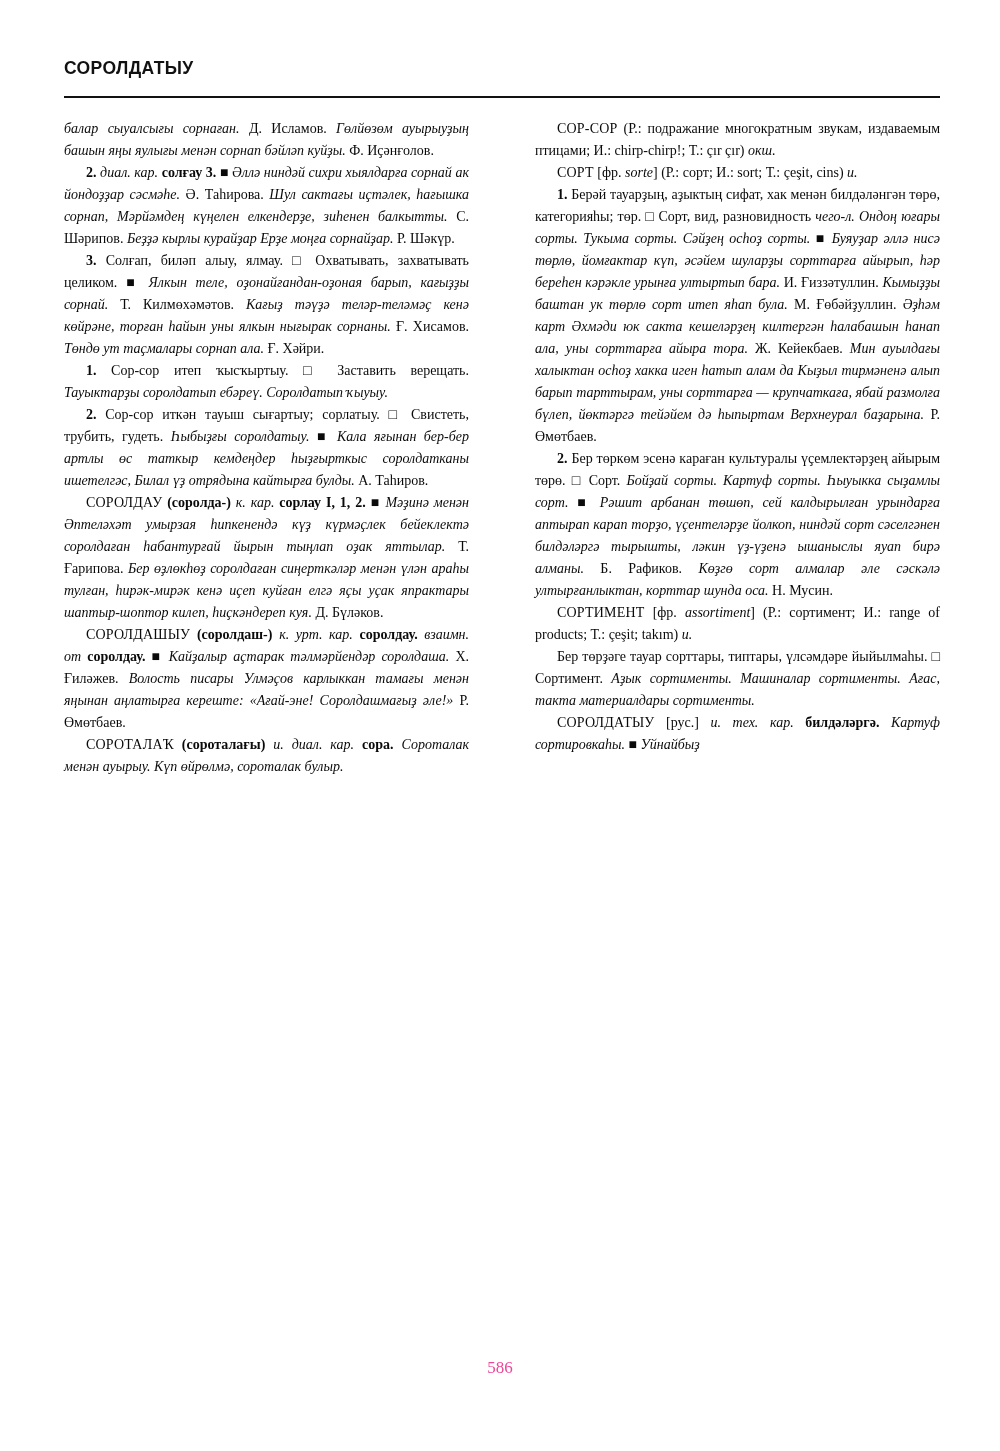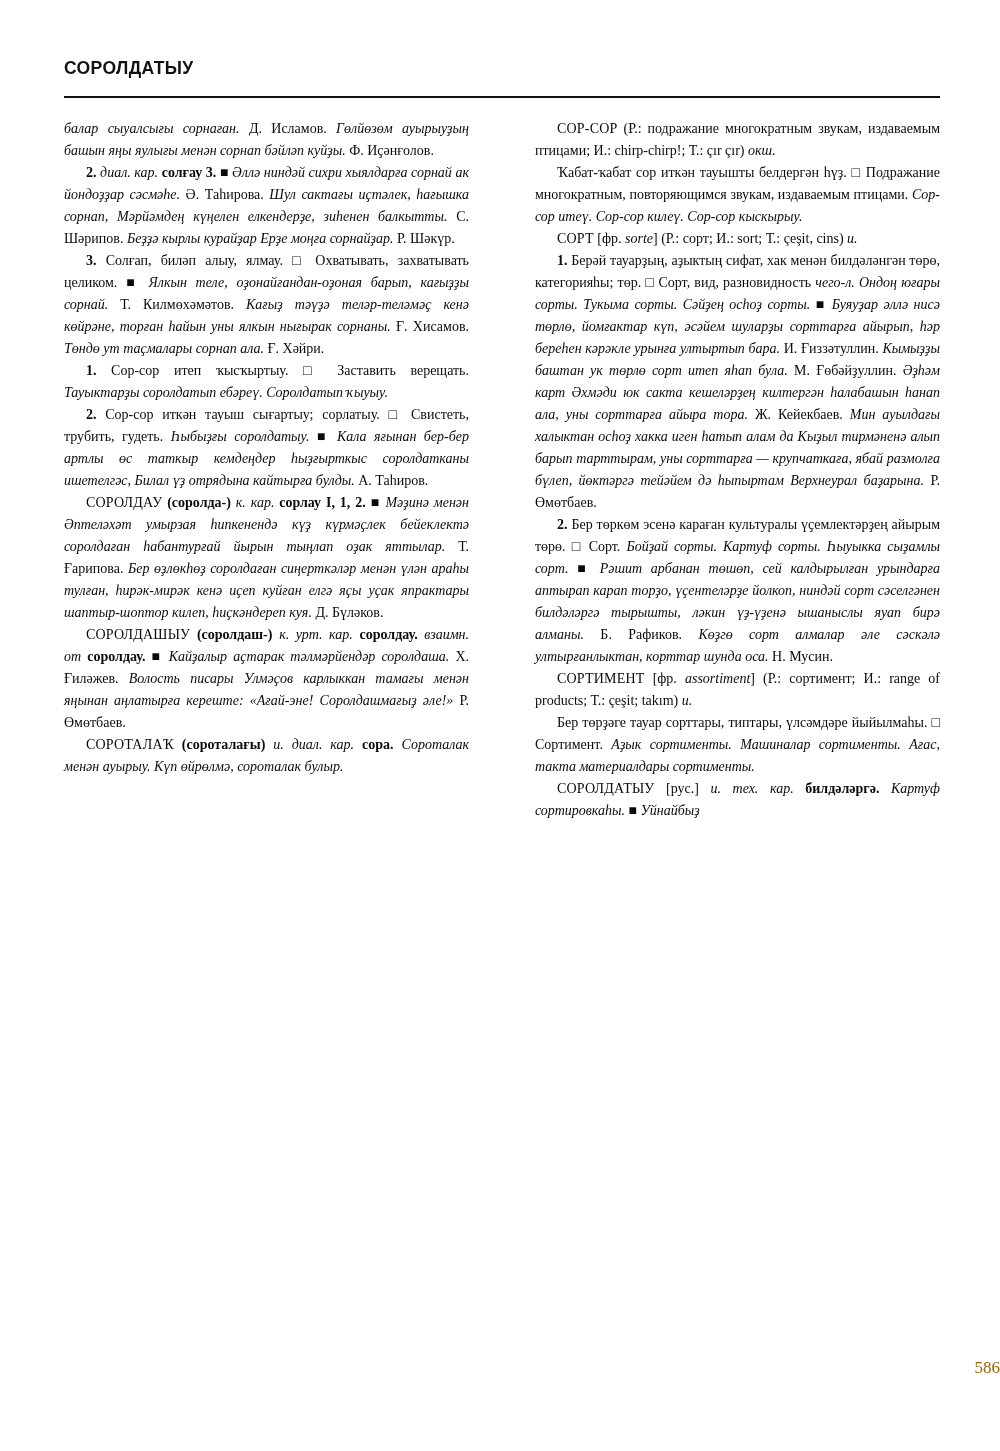--- a/index.html
+++ b/index.html
@@ -70,24 +70,24 @@
     font-weight: normal;
     font-style: normal;
     letter-spacing: 0.2px;
   }
   .marker { font-style: normal; }
   .folio {
     position: absolute;
     top: 1358px;
     left: 0;
     width: 1000px;
-    text-align: right;
+    text-align: center;
     font-size: 17px;
     font-family: "Liberation Serif", "DejaVu Serif", serif;
-    color: #a16207;
+    color: #ec4899;
   }
 </style>
 </head>
 <body>
 
 <div class="page">
 
   <div class="running-head">СОРОЛДАТЫУ</div>
   <div class="head-rule"></div>
 
@@ -108,21 +108,20 @@
 
       <p class="ind"><span class="hw">СОРОЛДАШЫУ</span> <span class="bd">(соролдаш-)</span> <span class="it">к. урт. кар.</span> <span class="bd">соролдау.</span> <span class="it">взаимн. от</span> <span class="bd">соролдау.</span> <span class="marker">■</span> <span class="it">Кайҙалыр аҫтарак тәлмәрйендәр соролдаша.</span> Х. Ғиләжев. <span class="it">Волость писары Улмәҫов карлыккан тамағы менән яңынан аңлатырға кереште: «Ағай-эне! Соролдашмағыҙ әле!»</span> Р. Өмөтбаев.</p>
 
       <p class="ind"><span class="hw">СОРОТАЛАҠ</span> <span class="bd">(сороталағы)</span> <span class="it">и. диал. кар.</span> <span class="bd">сора.</span> <span class="it">Сороталак менән ауырыу. Күп өйрөлмә, сороталак булыр.</span></p>
 
     </div>
 
     <div class="col">
 
       <p class="ind"><span class="hw">СОР-СОР</span> (Р.: подражание многократным звукам, издаваемым птицами; И.: chirp-chirp!; Т.: çır çır) <span class="it">окш.</span></p>
-      <p class="ind">Ҡабат-ҡабат сор иткән тауышты белдергән һүҙ. <span class="marker">□</span> Подражание многократным, повторяющимся звукам, издаваемым птицами. <span class="it">Сор-сор итеү. Сор-сор килеү. Сор-сор кыскырыу.</span></p>
 
       <p class="ind"><span class="hw">СОРТ</span> <span>[фр. <span class="it">sorte</span>]</span> (Р.: сорт; И.: sort; Т.: çeşit, cins) <span class="it">и.</span></p>
       <p class="ind"><span class="bd">1.</span> Берәй тауарҙың, аҙыктың сифат, хак менән билдәләнгән төрө, категорияһы; төр. <span class="marker">□</span> Сорт, вид, разновидность <span class="it">чего-л. Ондоң юғары сорты. Тукыма сорты. Сәйҙең осһоҙ сорты.</span> <span class="marker">■</span> <span class="it">Буяуҙар әллә нисә төрлө, йомғактар күп, әсәйем шуларҙы сорттарға айырып, һәр береһен кәрәкле урынға ултыртып бара.</span> И. Ғиззәтуллин. <span class="it">Кымыҙҙы баштан ук төрлө сорт итеп яһап була.</span> М. Ғөбәйҙуллин. <span class="it">Әҙһәм карт Әхмәди юк сакта кешеләрҙең килтергән һалабашын һанап ала, уны сорттарға айыра тора.</span> Ж. Кейекбаев. <span class="it">Мин ауылдағы халыктан осһоҙ хакка иген һатып алам да Кыҙыл тирмәненә алып барып тарттырам, уны сорттарға — крупчаткаға, ябай размолға бүлеп, йөктәргә тейәйем дә һыпыртам Верхнеурал баҙарына.</span> Р. Өмөтбаев.</p>
       <p class="ind"><span class="bd">2.</span> Бер төркөм эсенә караған культуралы үҫемлектәрҙең айырым төрө. <span class="marker">□</span> Сорт. <span class="it">Бойҙай сорты. Картуф сорты. Һыуыкка сыҙамлы сорт.</span> <span class="marker">■</span> <span class="it">Рәшит арбанан төшөп, сей калдырылған урындарға аптырап карап торҙо, үҫентеләрҙе йолкоп, ниндәй сорт сәселгәнен билдәләргә тырышты, ләкин үҙ-үҙенә ышаныслы яуап бирә алманы.</span> Б. Рафиков. <span class="it">Көҙгө сорт алмалар әле сәскәлә ултырғанлыктан, корттар шунда оса.</span> Н. Мусин.</p>
 
       <p class="ind"><span class="hw">СОРТИМЕНТ</span> <span>[фр. <span class="it">assortiment</span>]</span> (Р.: сортимент; И.: range of products; Т.: çeşit; takım) <span class="it">и.</span></p>
       <p class="ind">Бер төрҙәге тауар сорттары, типтары, үлсәмдәре йыйылмаһы. <span class="marker">□</span> Сортимент. <span class="it">Аҙык сортименты. Машиналар сортименты. Ағас, такта материалдары сортименты.</span></p>
 
       <p class="ind"><span class="hw">СОРОЛДАТЫУ</span> <span>[рус.]</span> <span class="it">и. тех. кар.</span> <span class="bd">билдәләргә.</span> <span class="it">Картуф сортировкаһы.</span> <span class="marker">■</span> <span class="it">Уйнайбыҙ</span></p>
 

